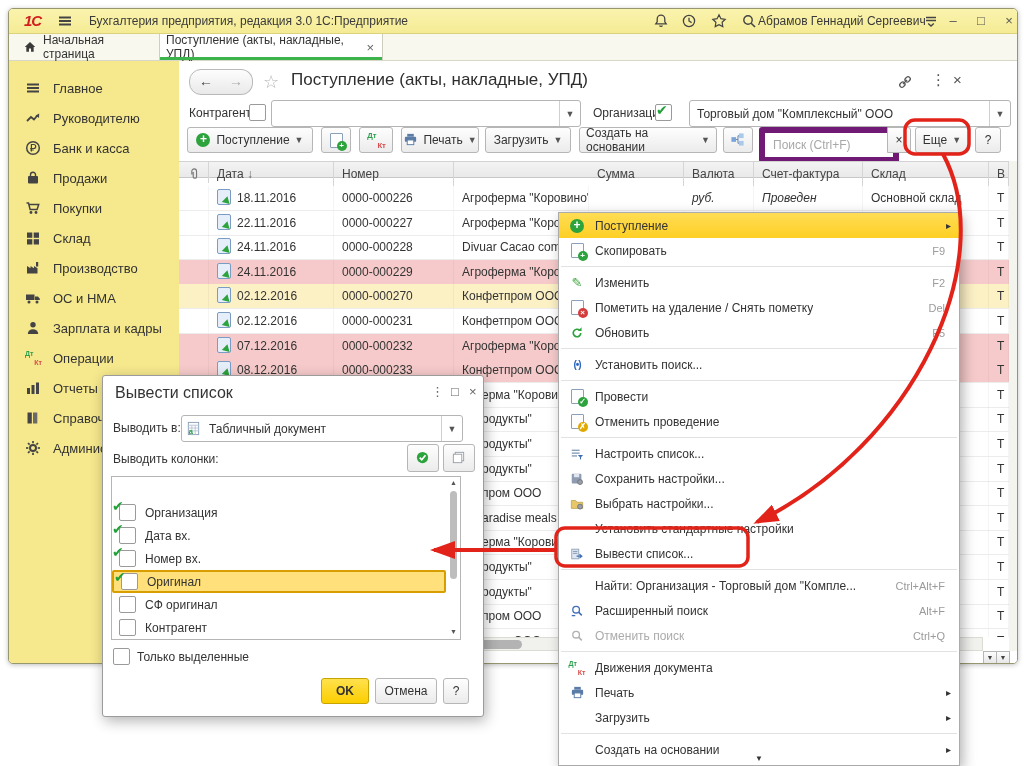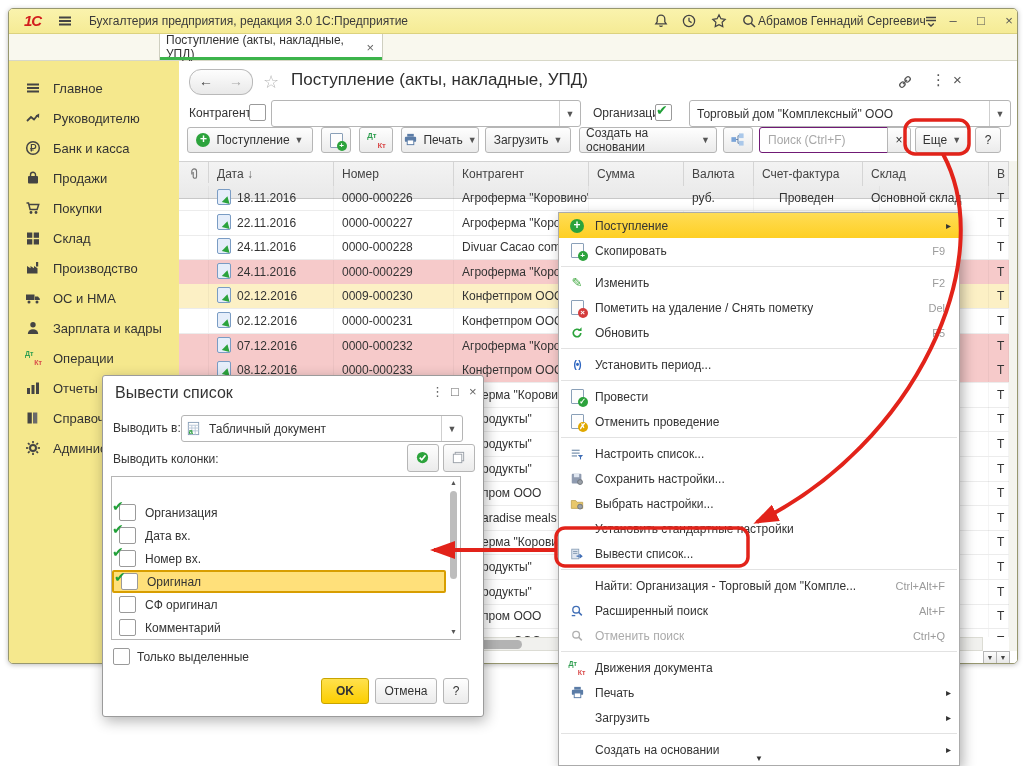--- a/index.html
+++ b/index.html
@@ -40,25 +40,25 @@
   #close-ws{position:absolute;left:774px;top:10px;font-size:15px;color:#555;cursor:pointer;}
   .flbl{position:absolute;top:45px;color:#333;}
   .cb{position:absolute;width:15px;height:15px;border:1px solid #9a9a9a;border-radius:2px;background:#fff;cursor:pointer;}
   .cb.checked::after{content:"✔";position:absolute;left:0px;top:-3px;font-size:14px;font-weight:bold;color:#21a038;}
   .combo{position:absolute;top:39px;height:25px;border:1px solid #b5b5b5;border-radius:3px;background:#fff;display:flex;align-items:center;cursor:pointer;}
   .combo .cval{flex:1;padding-left:7px;white-space:nowrap;overflow:hidden;}
   .combo .carr{width:20px;height:100%;border-left:1px solid #cfcfcf;display:flex;align-items:center;justify-content:center;color:#555;font-size:9px;}
   .btn{position:absolute;top:66px;height:26px;border:1px solid #b6b6b6;border-radius:3px;background:linear-gradient(#fefefe,#ebebeb);
     display:flex;align-items:center;justify-content:center;font-size:12px;color:#333;cursor:pointer;padding:0 6px;box-sizing:border-box;}
   .btn .caret{font-size:9px;color:#555;margin-left:5px;}
-  #search-box{position:absolute;left:580px;top:66px;width:128px;height:24px;border:1px solid #701a75;border-radius:3px 0 0 3px;}
+  #search-box{position:absolute;left:580px;top:66px;width:128px;height:24px;border:6px solid #701a75;border-radius:3px 0 0 3px;}
   #search-box input{border:none;outline:none;width:118px;margin:4px 0 0 6px;font-size:12px;color:#333;background:transparent;font-family:inherit;}
   #search-box input::placeholder{color:#a8a8a8;}
   
-  #thead{position:absolute;left:0;top:100px;width:830px;height:38px;background:linear-gradient(#f3f3f3,#e9e9e9);
+  #thead{position:absolute;left:0;top:100px;width:830px;height:17px;background:linear-gradient(#f3f3f3,#e9e9e9);
     border-top:1px solid #d2d2d2;border-bottom:1px solid #c8c8c8;box-sizing:border-box;}
   .hcell{position:absolute;top:0;height:24px;line-height:24px;padding-left:8px;color:#444;border-right:1px solid #d5d5d5;box-sizing:border-box;overflow:hidden;white-space:nowrap;cursor:pointer;}
   #rows{position:absolute;left:0;top:125px;width:830px;height:451px;overflow:hidden;}
   .trow{position:absolute;left:0;width:830px;height:25px;border-bottom:1px solid #ececec;box-sizing:border-box;cursor:pointer;}
   .trow.deleted{background:#f6caca;}
   .trow.current{background:#fcf0c5;}
   .tcell{position:absolute;top:0;height:24px;line-height:24px;padding-left:8px;box-sizing:border-box;overflow:hidden;white-space:nowrap;border-right:1px solid rgba(0,0,0,0.04);}
   .tcell.num-r{text-align:right;padding-right:6px;padding-left:0;}
   .docic{display:inline-block;width:12px;height:14px;background:#e6eefa;border:1px solid #7a9cc4;border-radius:2px;position:relative;vertical-align:-3px;margin-right:6px;}
   .docic::after{content:"";position:absolute;right:-4px;bottom:-3px;width:0;height:0;border:4px solid transparent;border-left:7px solid #2ca33c;transform:rotate(45deg);}
@@ -149,20 +149,26 @@
     <span id="user-name">Абрамов Геннадий Сергеевич</span>
     <span class="tbic" style="left:914px;"><svg viewBox="0 0 16 16" width="16" height="16" xmlns="http://www.w3.org/2000/svg">
           <path d="M3 4.5 h10 M3 7.5 h10" stroke="#444" stroke-width="1.4"></path>
           <path d="M5.2 10.5 L8 13 l2.8 -2.5" fill="none" stroke="#444" stroke-width="1.4"></path>
         </svg></span>
     <span class="winbtn" style="left:934px;">–</span>
     <span class="winbtn" style="left:962px;">□</span>
     <span class="winbtn" style="left:990px;">×</span>
   </div>
   <div id="tabstrip">
+      <div class="tab" style="left: 4px; width: 146px;">
+        <span style="margin-left: 10px; height: 14px;"><svg viewBox="0 0 16 16" width="14" height="14" xmlns="http://www.w3.org/2000/svg">
+            <path d="M8 2.2 L14 8 h-1.8 v5.5 h-3 V9.8 H6.8 v3.7 h-3 V8 H2 Z" fill="#3a3a3a"></path>
+          </svg></span>
+        <span class="tlbl">Начальная страница</span>
+      </div>
       <div class="tab active" style="left: 150px; width: 222px;">
         <span class="tlbl">Поступление (акты, накладные, УПД)</span>
         <span class="tclose">×</span>
       </div>
     </div>
   <div id="sidebar">
       <div class="side-item" style="top: 12px;">
         <span class="sic"><svg viewBox="0 0 16 16" width="16" height="16" xmlns="http://www.w3.org/2000/svg">
             <rect x="2" y="3.5" width="12" height="2" fill="#444"></rect>
             <rect x="2" y="7" width="12" height="2" fill="#444"></rect>
@@ -349,36 +355,35 @@
     <div class="btn" style="left:796px;width:26px;">
       <span>?</span>
     </div>
 
     <div id="thead">
         <div class="hcell" style="left: 0px; width: 30px; padding-top: 3px; height: 21px;"><svg viewBox="0 0 16 16" width="14" height="14" xmlns="http://www.w3.org/2000/svg">
             <path d="M5.5 8.5 V4.8 a2.7 2.7 0 0 1 5.4 0 V11 a1.9 1.9 0 0 1 -3.8 0 V5.6" fill="none" stroke="#777" stroke-width="1.3"></path>
           </svg></div>
         <div class="hcell" style="left: 30px; width: 125px;">Дата<span style="color: rgb(102, 102, 102);"> ↓</span></div>
         <div class="hcell" style="left: 155px; width: 120px;">Номер</div>
-        <div class="hcell" style="left: 275px; width: 135px;">Контрагент</div>
         <div class="hcell" style="left: 410px; width: 95px;">Сумма</div>
         <div class="hcell" style="left: 505px; width: 70px;">Валюта</div>
         <div class="hcell" style="left: 575px; width: 109px;">Счет-фактура</div>
         <div class="hcell" style="left: 684px; width: 126px;">Склад</div>
         <div class="hcell" style="left: 810px; width: 20px;">В</div>
       </div>
     <div id="rows">
         <div class="trow normal" style="top: 0px;">
           <div class="tcell" style="left: 0px; width: 30px;"></div>
           <div class="tcell" style="left: 30px; width: 125px;"><span class="docic"></span>18.11.2016</div>
           <div class="tcell" style="left: 155px; width: 120px;">0000-000226</div>
           <div class="tcell" style="left: 275px; width: 135px;">Агроферма "Коровино"</div>
           <div class="tcell num-r" style="left: 410px; width: 95px; margin-top: 39px;">235 120,00</div>
-          <div class="tcell" style="left: 505px; width: 70px;">руб.</div>
-          <div class="tcell" style="left: 592px; width: 109px;">Проведен</div>
+          <div class="tcell" style="left: 505px; width: 70px; font-style: italic;">руб.</div>
+          <div class="tcell" style="left: 575px; width: 109px; font-style: italic;">Проведен</div>
           <div class="tcell" style="left: 684px; width: 126px;">Основной склад</div>
           <div class="tcell" style="left: 810px; width: 20px;">Т</div>
         </div>
         <div class="trow normal" style="top: 24.6px;">
           <div class="tcell" style="left: 0px; width: 30px;"></div>
           <div class="tcell" style="left: 30px; width: 125px;"><span class="docic"></span>22.11.2016</div>
           <div class="tcell" style="left: 155px; width: 120px;">0000-000227</div>
           <div class="tcell" style="left: 275px; width: 135px;">Агроферма "Корови</div>
           <div class="tcell num-r" style="left: 410px; width: 95px;"></div>
           <div class="tcell" style="left: 505px; width: 70px;"></div>
@@ -404,21 +409,21 @@
           <div class="tcell" style="left: 275px; width: 135px;">Агроферма "Корови</div>
           <div class="tcell num-r" style="left: 410px; width: 95px;"></div>
           <div class="tcell" style="left: 505px; width: 70px;"></div>
           <div class="tcell" style="left: 575px; width: 109px;"></div>
           <div class="tcell" style="left: 684px; width: 126px;"></div>
           <div class="tcell" style="left: 810px; width: 20px;">Т</div>
         </div>
         <div class="trow current" style="top: 98.4px;">
           <div class="tcell" style="left: 0px; width: 30px;"></div>
           <div class="tcell" style="left: 30px; width: 125px;"><span class="docic"></span>02.12.2016</div>
-          <div class="tcell" style="left: 155px; width: 120px;">0009-000230</div>
+          <div class="tcell" style="left: 155px; width: 120px;">0000-000270</div>
           <div class="tcell" style="left: 275px; width: 135px;">Конфетпром ООО</div>
           <div class="tcell num-r" style="left: 410px; width: 95px;"></div>
           <div class="tcell" style="left: 505px; width: 70px;"></div>
           <div class="tcell" style="left: 575px; width: 109px;"></div>
           <div class="tcell" style="left: 684px; width: 126px;"></div>
           <div class="tcell" style="left: 810px; width: 20px;">Т</div>
         </div>
         <div class="trow normal" style="top: 123px;">
           <div class="tcell" style="left: 0px; width: 30px;"></div>
           <div class="tcell" style="left: 30px; width: 125px;"><span class="docic"></span>02.12.2016</div>
@@ -627,21 +632,21 @@
       <div class="ditem sel" style="top: 93px;">
         <span class="cb checked"></span>
         <span class="dlbl">Оригинал</span>
       </div>
       <div class="ditem" style="top: 116px;">
         <span class="cb"></span>
         <span class="dlbl">СФ оригинал</span>
       </div>
       <div class="ditem" style="top: 139px;">
         <span class="cb"></span>
-        <span class="dlbl">Комментарий</span>
+        <span class="dlbl">Контрагент</span>
       </div>
       <div id="dlg-vsb">
         <span class="tri" style="top:2px;">▲</span>
         <span class="vthumb"></span>
         <span class="tri" style="bottom:2px;">▼</span>
       </div>
     </div>
   <span class="cb" id="dlg-selonly" style="position:absolute;"></span>
   <span id="dlg-selonly-lbl">Только выделенные</span>
   <div class="dlg-btn" id="dlg-ok">
@@ -697,21 +702,21 @@
         </svg>
       </span>
       <span class="mlbl">Обновить</span>
       <span class="msc">F5</span>
     </div>
     <div class="msep"></div>
     <div class="mitem">
       <span class="mico">
         <span class="period">(•)</span>
       </span>
-      <span class="mlbl">Установить период...</span>
+      <span class="mlbl">Установить поиск...</span>
     </div>
     <div class="msep"></div>
     <div class="mitem">
       <span class="mico">
         <span class="mdoc">
           <span class="bdg g">✓</span>
         </span>
       </span>
       <span class="mlbl">Провести</span>
     </div>

